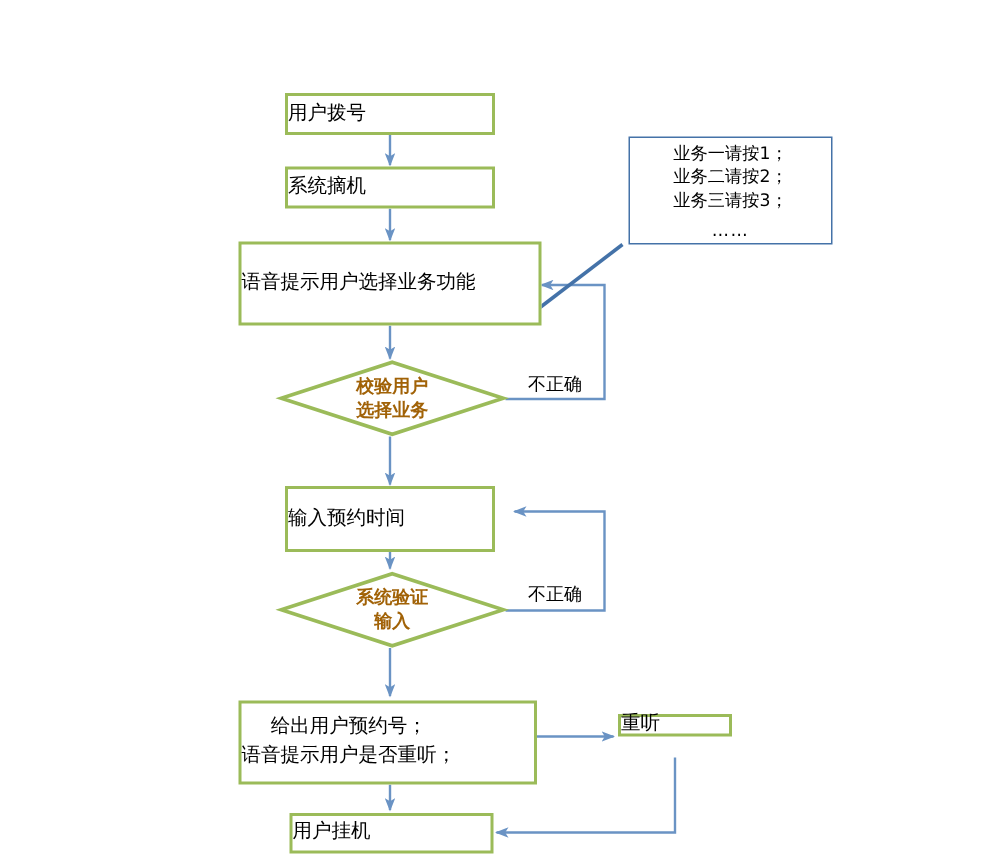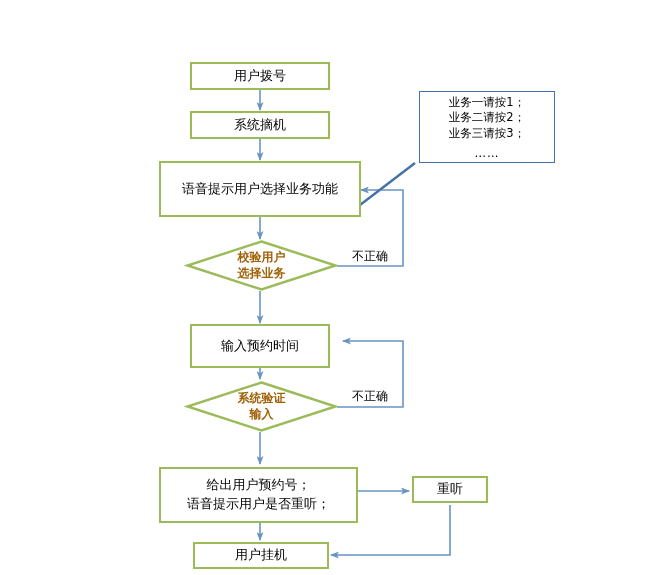--- a/index.html
+++ b/index.html
@@ -47,21 +47,21 @@
     white-space: nowrap;
   }
   
   .node {
     position: absolute;
     box-sizing: border-box;
     background: #ffffff;
     border: 2px solid #9bbb59;
     display: flex;
     align-items: center;
-    justify-content: center;
+    justify-content: flex-start;
     text-align: center;
     font-size: 13px;
     color: #000000;
     line-height: 1.45;
     white-space: pre-line;
   }
   
   .note-box {
     position: absolute;
     box-sizing: border-box;
@@ -199,21 +199,21 @@
     </svg>
     <div class="diamond-label">系统验证
 输入</div>
   </div>
 
   <div class="node" style="left:159px; top:467px; width:199px; height:56px;">
     <span>给出用户预约号；
 语音提示用户是否重听；</span>
   </div>
 
-  <div class="node" style="left:412px; top:476px; width:76px; height:27px;">
+  <div class="node" style="left:412px; top:476px; width:76px; height:15px;">
     <span>重听</span>
   </div>
 
   <div class="node" style="left:193px; top:542px; width:136px; height:27px;">
     <span>用户挂机</span>
   </div>
 
   <div class="note-box" style="left:419px; top:91px; width:136px; height:72px;align-items:center;">
     <span class="note-line">业务一请按1；</span>
     <span class="note-line">业务二请按2；</span>

